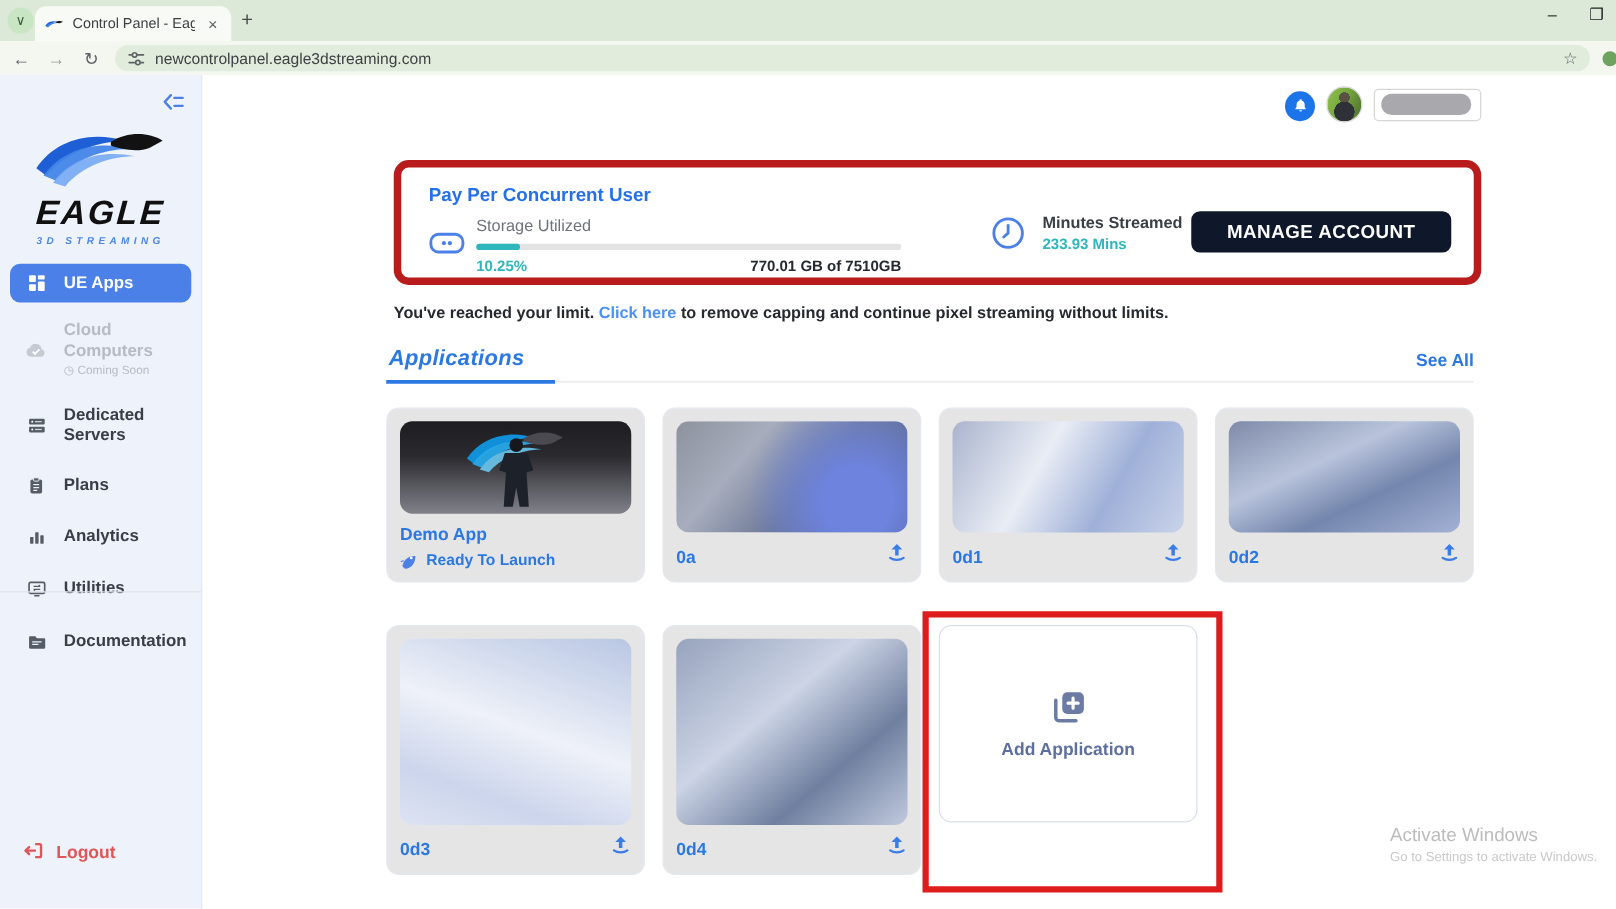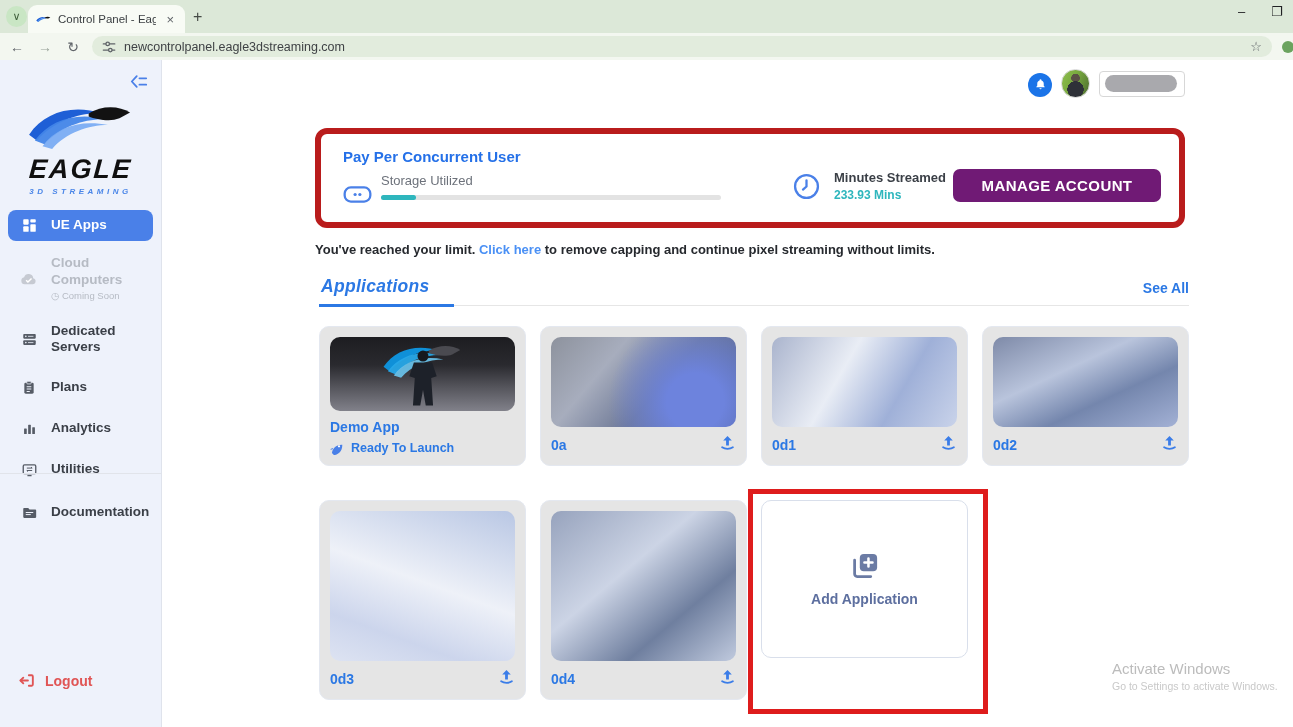--- a/index.html
+++ b/index.html
@@ -70,30 +70,30 @@
   .uc-storage-icon { margin-top:12px; }
   .uc-storage-label { font-size:13px; color:#6d727b; }
   .progress-track { width:340px; height:5px; background:#e3e3e3; border-radius:3px; margin-top:7px; }
   .progress-fill { height:5px; background:#2eb6bd; border-radius:3px; width:10.25%; }
   .uc-bar-footer { width:340px; display:flex; justify-content:space-between; margin-top:6px; }
   .uc-percent { font-size:12px; font-weight:700; color:#2eb6bd; }
   .uc-detail { font-size:12px; font-weight:700; color:#26292e; }
   .uc-mid { display:flex; align-items:center; gap:14px; margin-left:50px; margin-top:14px; }
   .uc-min-label { font-size:13px; font-weight:700; color:#3a3f46; }
   .uc-min-value { font-size:12px; font-weight:700; color:#2eb6bd; margin-top:3px; }
-  .manage-btn { position:absolute; right:18px; top:35px; width:208px; height:33px; background:#701a75;
+  .manage-btn { position:absolute; right:18px; top:35px; width:208px; height:33px; background:#0f172a;
     border:none; border-radius:7px; color:#fff; font-size:15px; font-weight:800; letter-spacing:.4px;
     cursor:pointer; font-family:inherit; }
 
   
   .limit-banner { position:absolute; left:153px; top:182px; font-size:13px; font-weight:600; color:#26292e; }
   .limit-link { color:#4a90f5; cursor:pointer; }
 
   
-  .apps-section { position:absolute; left:157px; top:216px; width:870px; }
+  .apps-section { position:absolute; left:147px; top:216px; width:870px; }
   .apps-header { display:flex; justify-content:space-between; align-items:flex-end; border-bottom:1px solid #e6e6e6; }
   .apps-title { font-size:17.5px; font-weight:800; font-style:italic; color:#2b78e4; letter-spacing:.3px;
     border-bottom:3px solid #2b78e4; padding:0 24px 7px 2px; margin-bottom:-2px; }
   .see-all { font-size:14px; font-weight:700; color:#2b78e4; padding-bottom:9px; cursor:pointer; }
   .apps-grid { margin-top:20px; display:grid; grid-template-columns:repeat(4,207px); column-gap:14px; row-gap:34px; }
   .app-card { height:140px; border:1px solid #e4e8f0; border-radius:10px; padding:10px;
     display:flex; flex-direction:column; background:#e5e5e5; cursor:pointer; }
   .app-card.row2 { height:200px; }
   .thumb { flex:1; border-radius:10px; margin-bottom:8px; position:relative; overflow:hidden; }
   .card-footer { display:flex; justify-content:space-between; align-items:center; }
@@ -294,20 +294,24 @@
               <rect x="1.5" y="2.5" width="27" height="15" rx="6.5" fill="none" stroke="#4a80e8" stroke-width="2.4"></rect>
               <circle cx="12.5" cy="10" r="1.7" fill="#4a80e8"></circle>
                 <circle cx="17.5" cy="10" r="1.7" fill="#4a80e8"></circle>
             </svg>
           </div>
           <div>
             <div class="uc-storage-label">Storage Utilized</div>
             <div class="progress-track">
               <div class="progress-fill" style="width: 10.25%;"></div>
             </div>
+            <div class="uc-bar-footer">
+              <span class="uc-percent">10.25%</span>
+              <span class="uc-detail">770.01 GB of 7510GB</span>
+            </div>
           </div>
         </div>
       </div>
       <div class="uc-mid">
         <svg width="27" height="27" viewBox="0 0 26 26">
           <circle cx="13" cy="13" r="11" fill="none" stroke="#4a80e8" stroke-width="2.2"></circle>
           <path d="M13 7v6l-3.4 3" stroke="#4a80e8" stroke-width="2.2" fill="none" stroke-linecap="round" stroke-linejoin="round"></path>
         </svg>
         <div>
           <div class="uc-min-label">Minutes Streamed</div>

